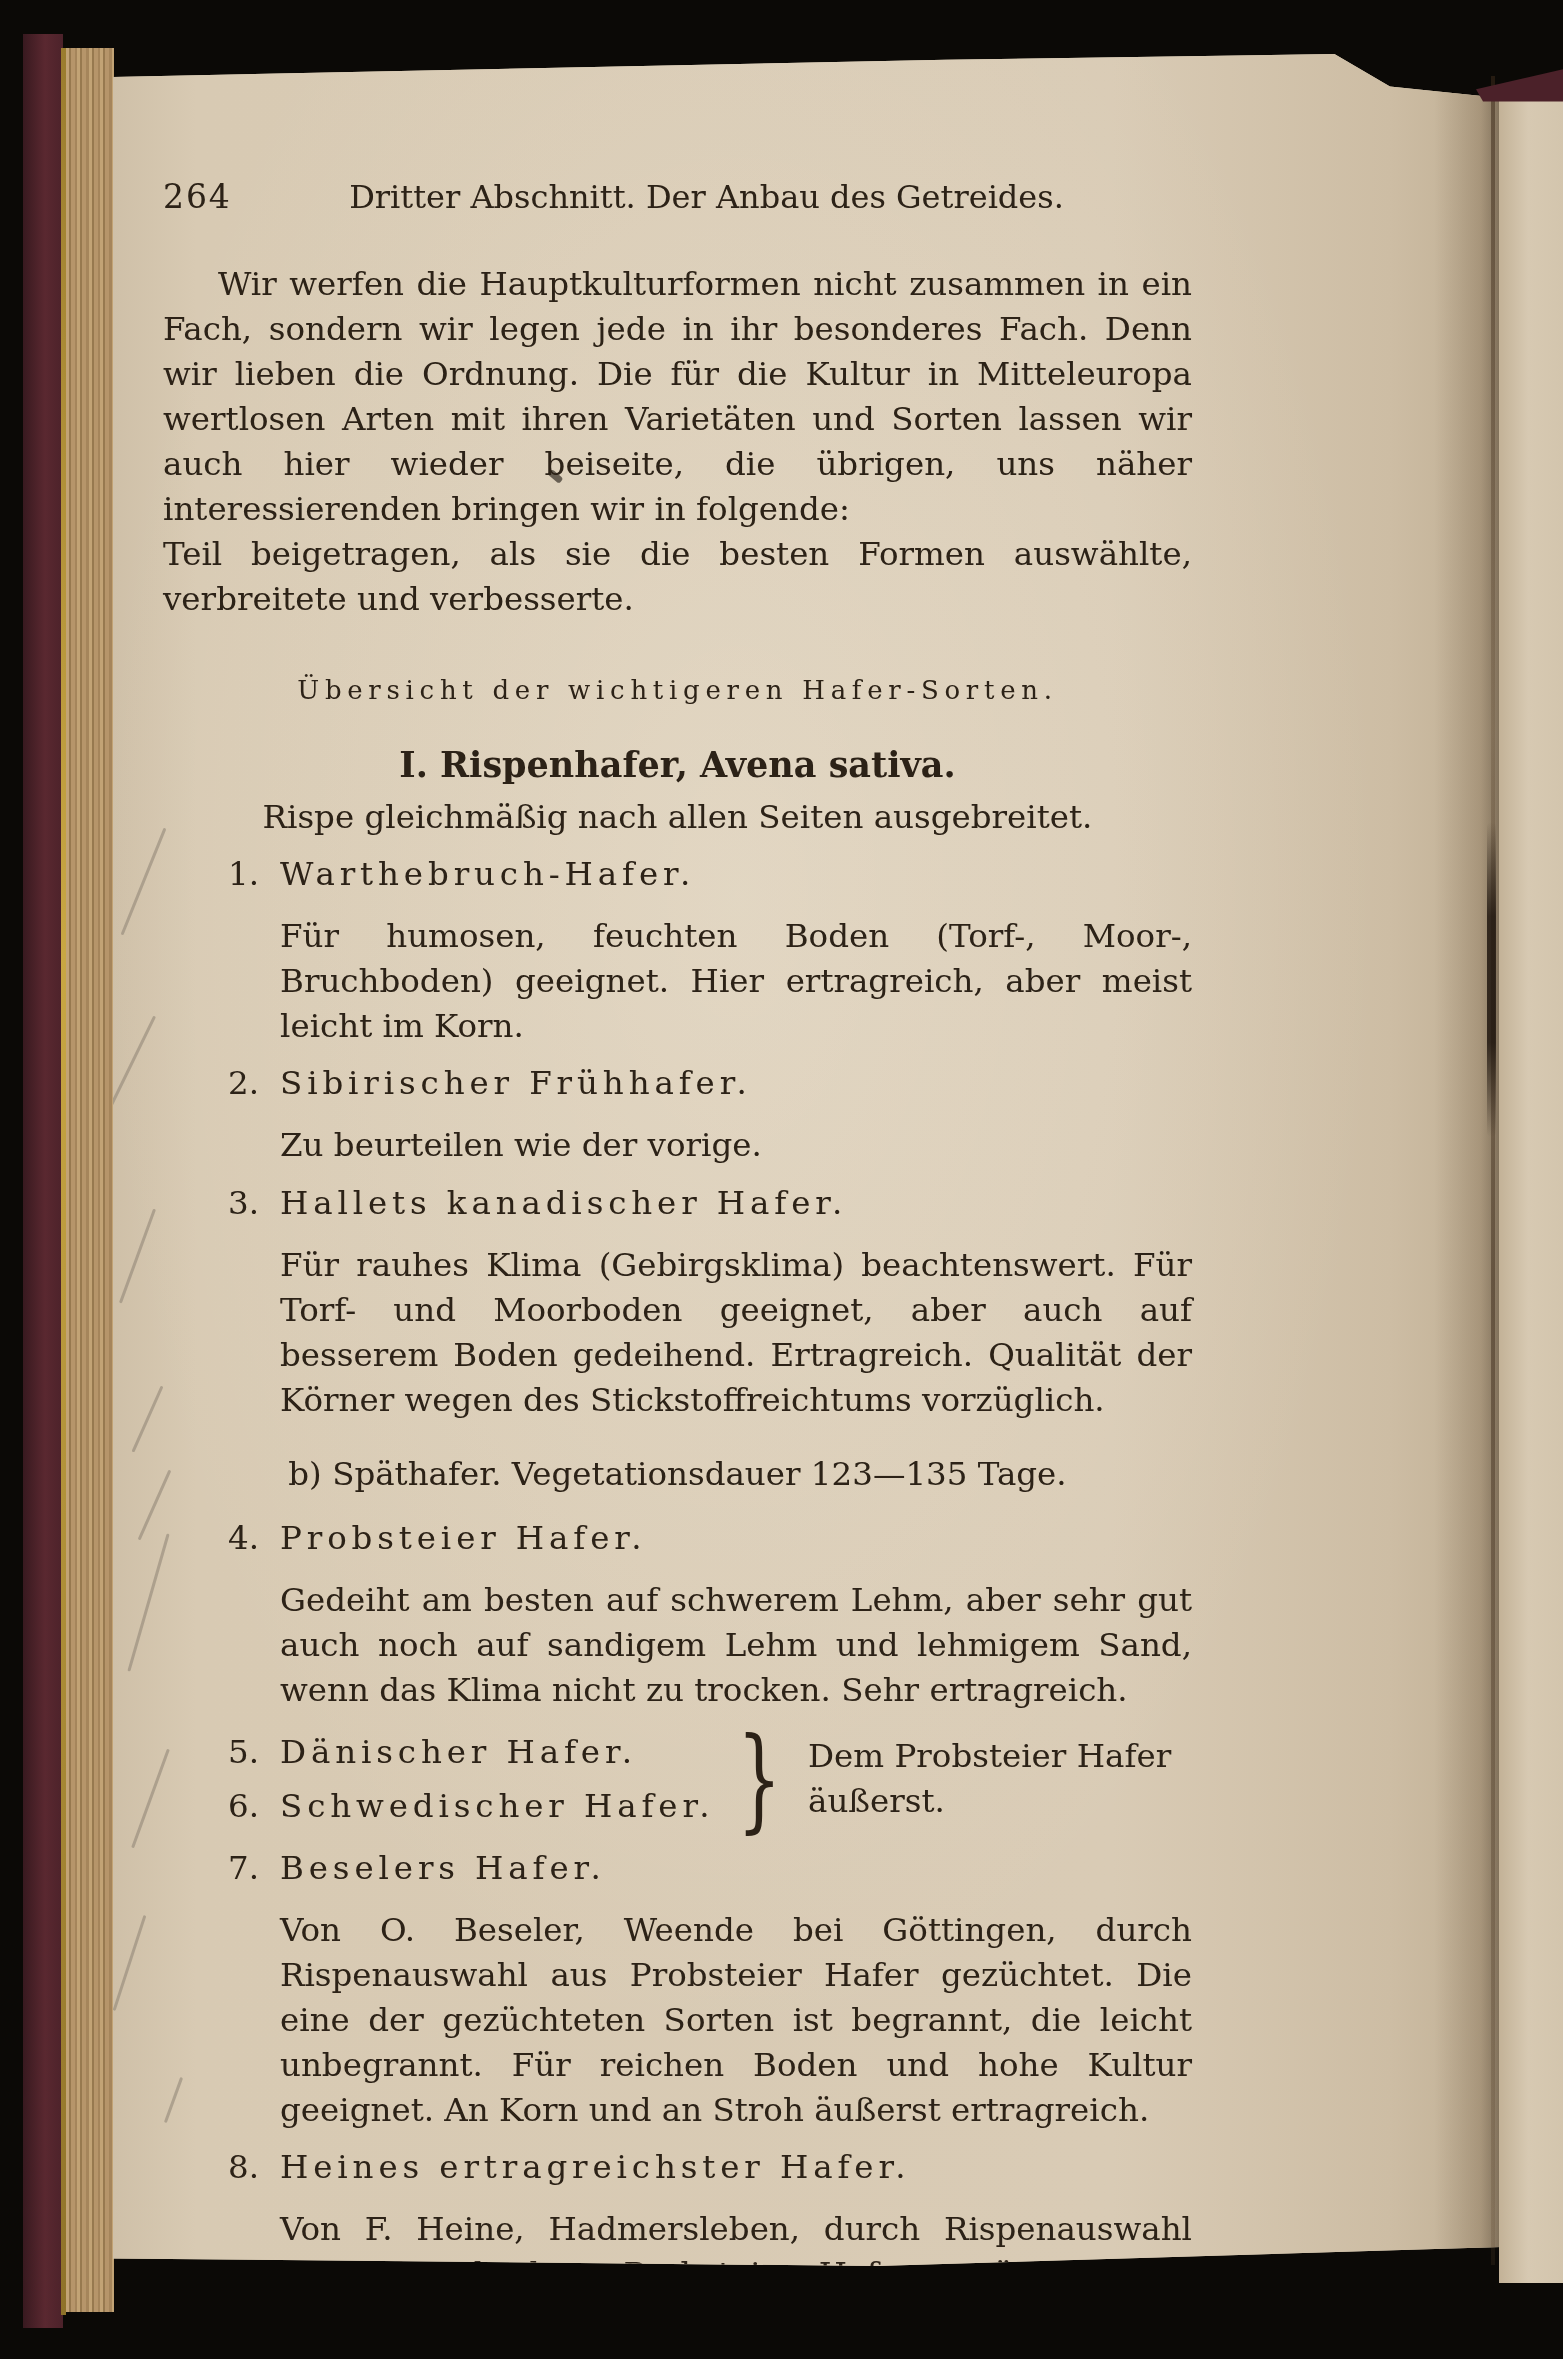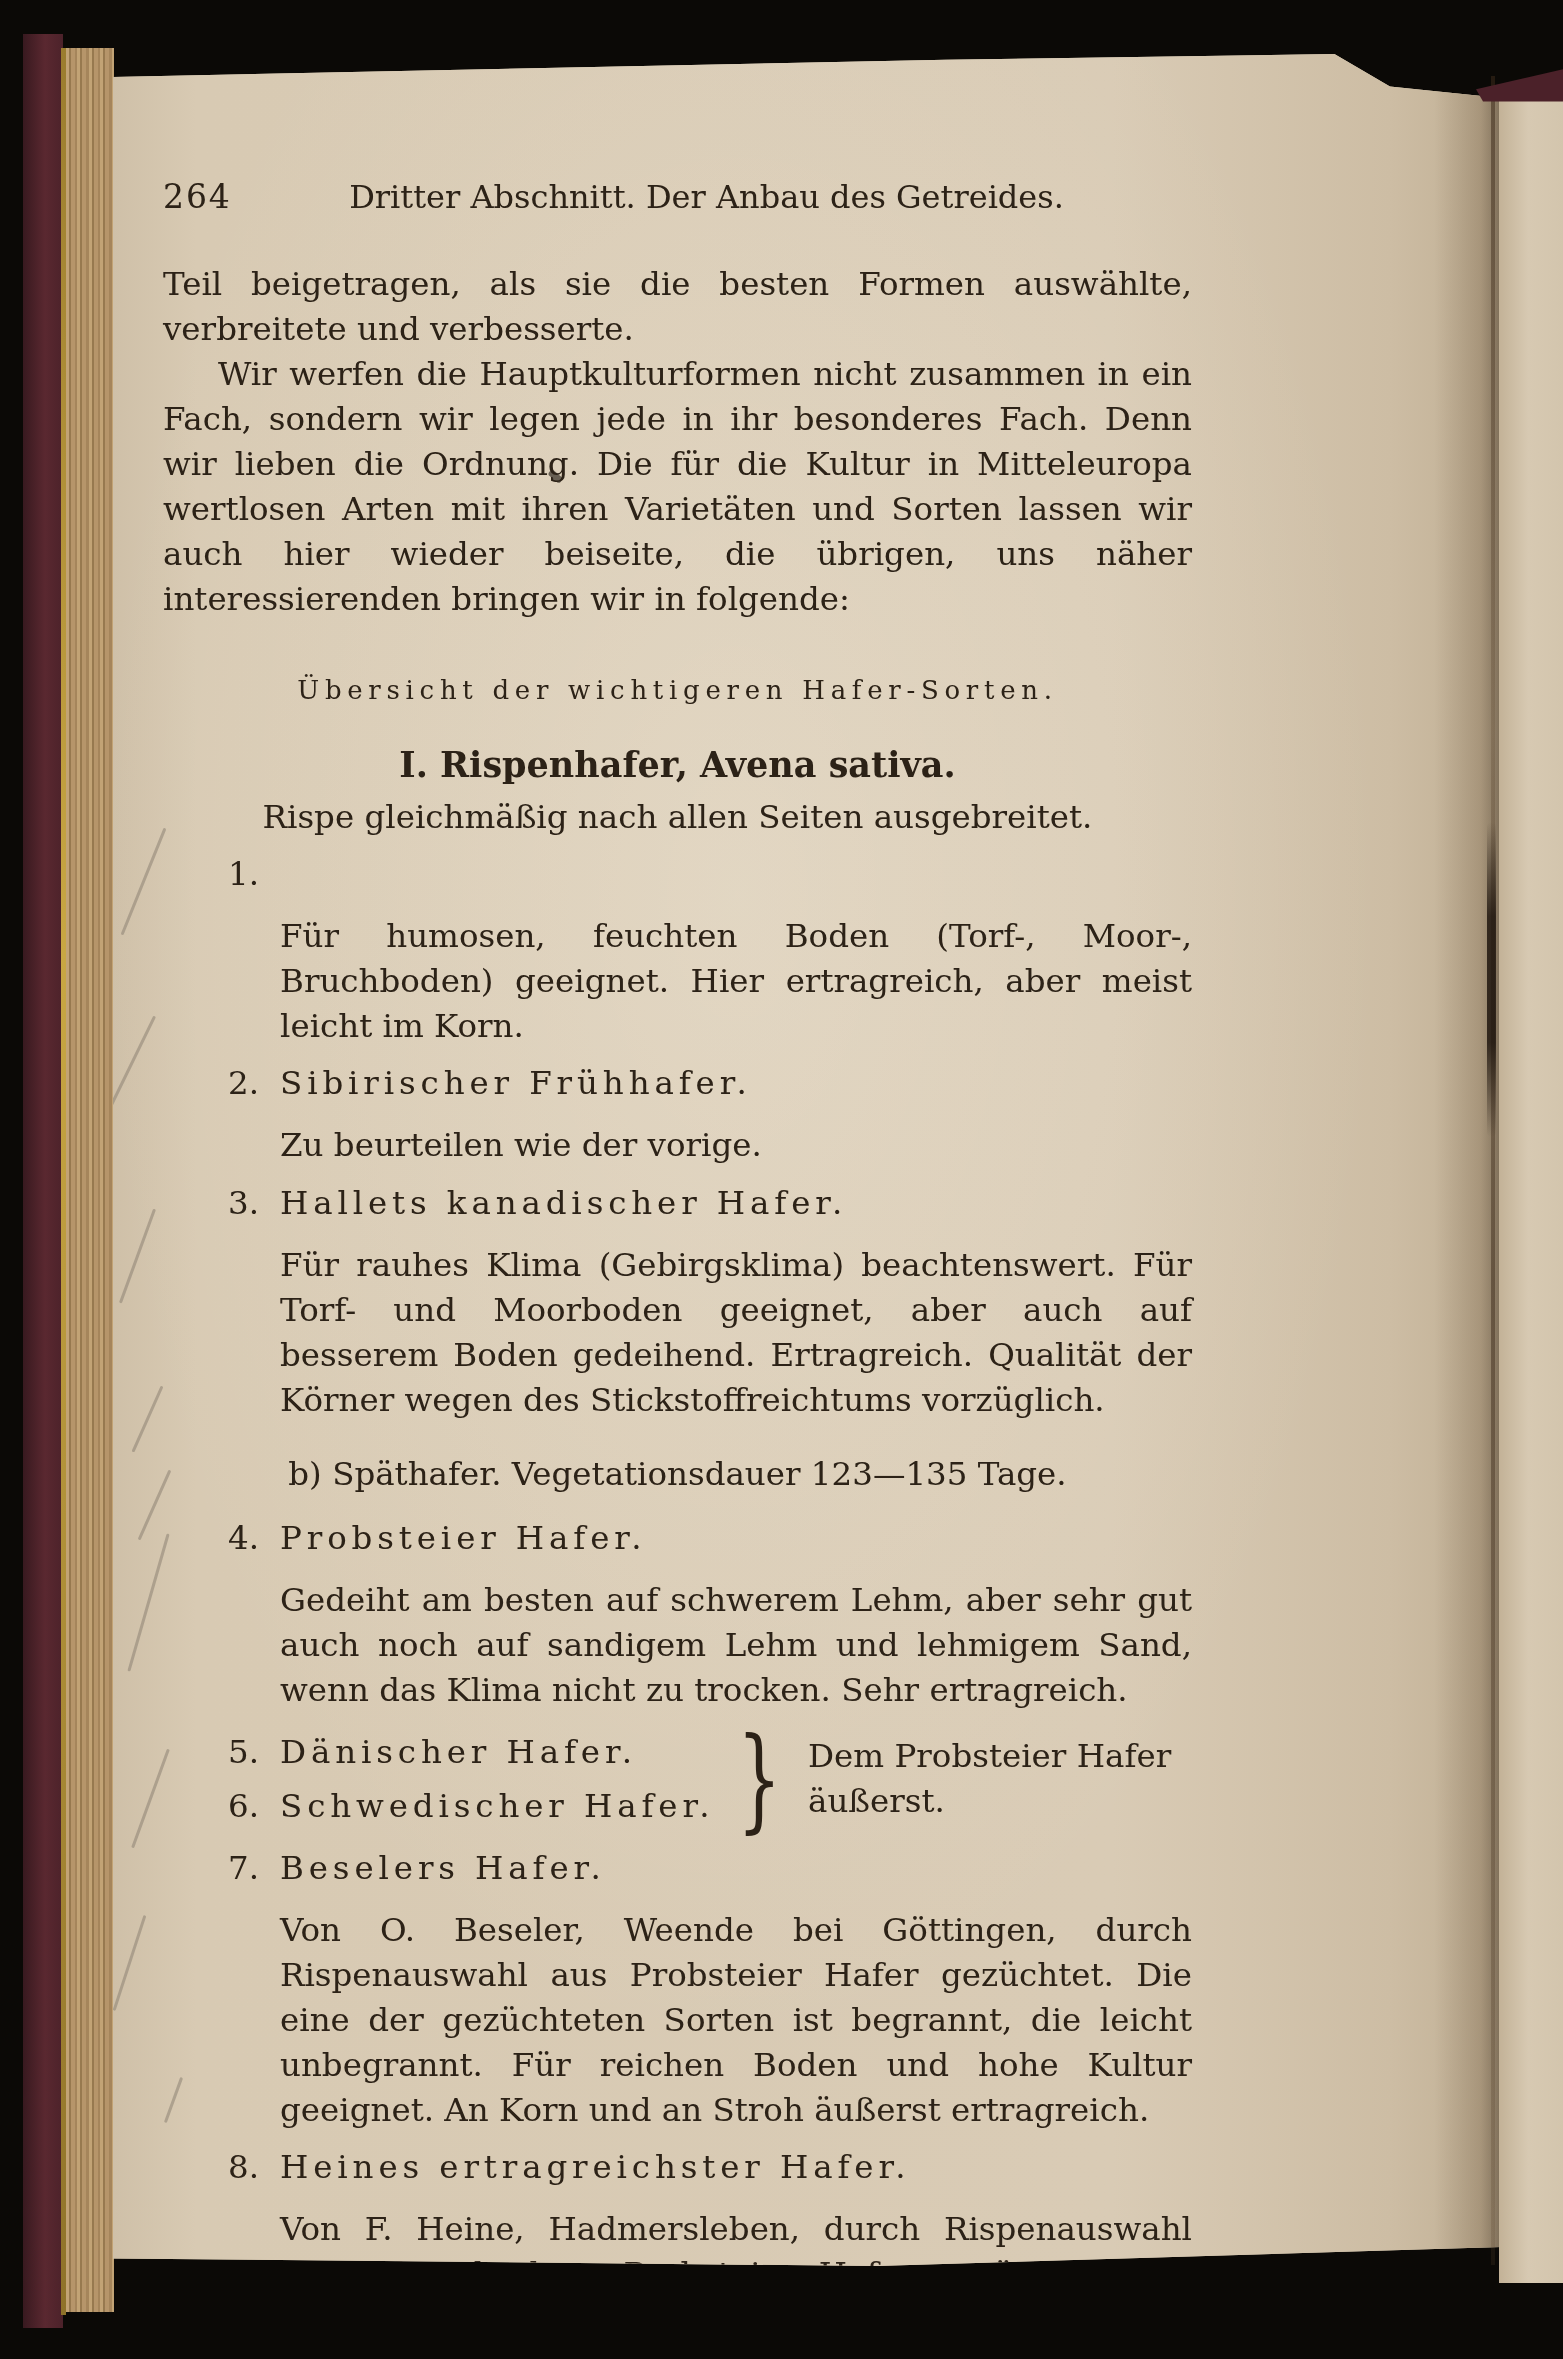--- a/index.html
+++ b/index.html
@@ -88,30 +88,31 @@
     <div class="pencil-mark" style="left:15.3px;top:1859px;height:100px;transform:rotate(18deg);"></div>
     <div class="pencil-mark" style="left:59px;top:2022px;height:48px;transform:rotate(20deg);"></div>
 
     <div class="content">
 
       <div class="header-row">
         <div class="pagenum">264</div>
         <div class="running">Dritter Abschnitt.  Der Anbau des Getreides.</div>
       </div>
 
+      <div class="para indent">Wir werfen die Hauptkulturformen nicht zusammen in ein Fach, sondern wir legen jede in ihr besonderes Fach. Denn wir lieben die Ordnung. Die für die Kultur in Mitteleuropa wertlosen Arten mit ihren Varietäten und Sorten lassen wir auch hier wieder beiseite, die übrigen, uns näher interessierenden bringen wir in folgende:</div>
       <div class="para">Teil beigetragen, als sie die besten Formen auswählte, verbreitete und verbesserte.</div>
-      <div class="para indent">Wir werfen die Hauptkulturformen nicht zusammen in ein Fach, sondern wir legen jede in ihr besonderes Fach. Denn wir lieben die Ordnung. Die für die Kultur in Mitteleuropa wertlosen Arten mit ihren Varietäten und Sorten lassen wir auch hier wieder beiseite, die übrigen, uns näher interessierenden bringen wir in folgende:</div>
 
       <div class="center heading-main">Übersicht der wichtigeren Hafer-Sorten.</div>
       <div class="center heading-class">I. Rispenhafer, Avena sativa.</div>
       <div class="center class-note">Rispe gleichmäßig nach allen Seiten ausgebreitet.</div>
 
       <div class="item">
         <div class="item-head">
           <span class="num">1.</span>
+          <span class="title">Warthebruch-Hafer.</span>
         </div>
         <div class="desc">Für humosen, feuchten Boden (Torf-, Moor-, Bruchboden) geeignet. Hier ertragreich, aber meist leicht im Korn.</div>
       </div>
 
       <div class="item">
         <div class="item-head">
           <span class="num">2.</span>
           <span class="title">Sibirischer Frühhafer.</span>
         </div>
         <div class="desc">Zu beurteilen wie der vorige.</div>

